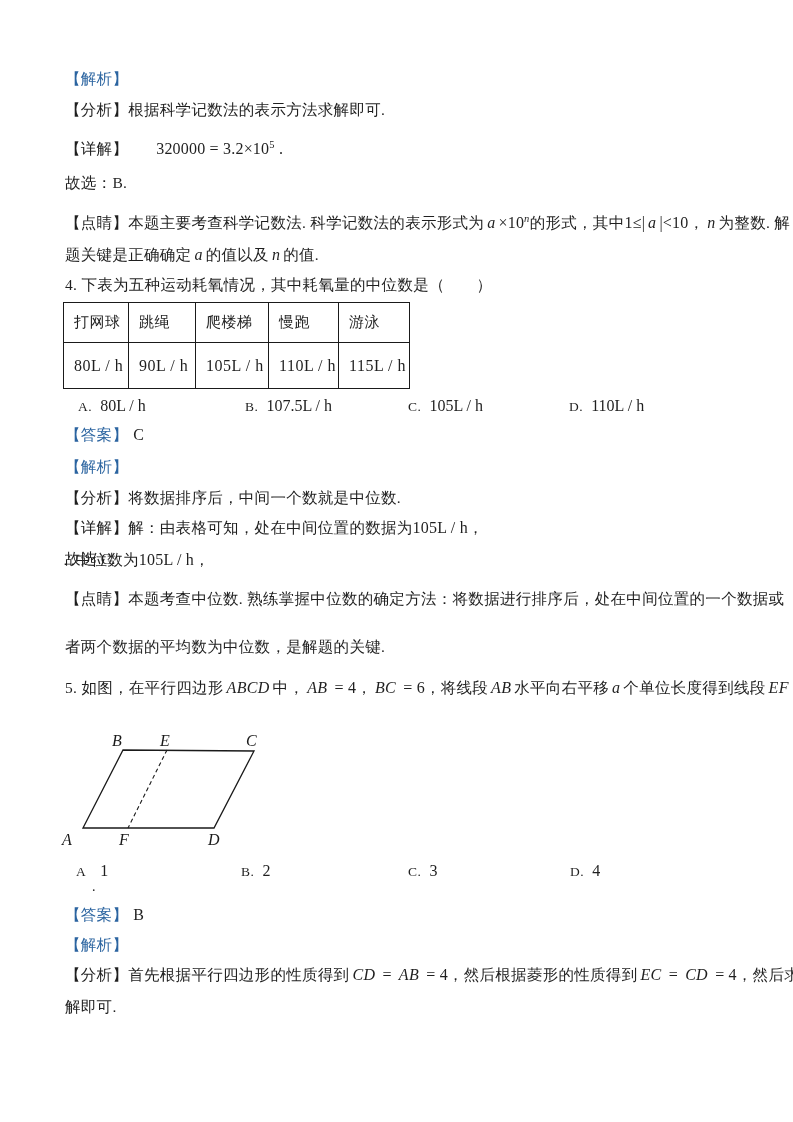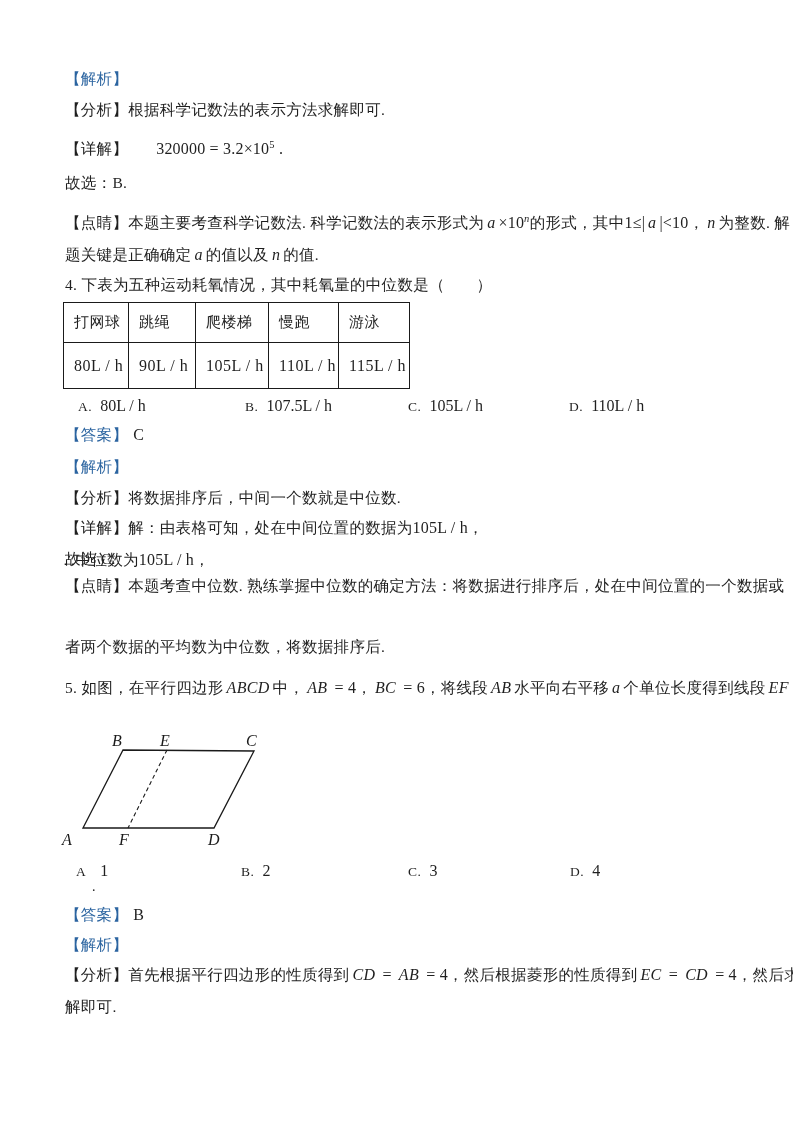--- a/index.html
+++ b/index.html
@@ -97,22 +97,22 @@
   </div>
 
   <div class="line" style="top:424px">
     <span class="blue">【答案】</span><span class="ans-letter">C</span>
   </div>
   <div class="line blue" style="top:456px">【解析】</div>
   <div class="line" style="top:487px">【分析】将数据排序后，中间一个数就是中位数.</div>
   <div class="line" style="top:517px"><span class="seg s-cn">【详解】解：由表格可知，处在中间位置的数据为</span><span class="seg s-rm">105L / h</span><span class="seg s-cn">，</span></div>
   <div class="line" style="left:63px; top:549px"><span class="seg s-cn">∴中位数为</span><span class="seg s-rm">105L / h</span><span class="seg s-cn">，</span></div>
   <div class="line" style="top:548px">故选 C.</div>
-  <div class="line" style="top:575px">【点睛】本题考查中位数. 熟练掌握中位数的确定方法：将数据进行排序后，处在中间位置的一个数据或</div>
-  <div class="line" style="top:636px">者两个数据的平均数为中位数，将数据排序后.</div>
+  <div class="line" style="top:588px">【点睛】本题考查中位数. 熟练掌握中位数的确定方法：将数据进行排序后，处在中间位置的一个数据或</div>
+  <div class="line" style="top:636px">者两个数据的平均数为中位数，是解题的关键.</div>
 
   <div class="line" style="top:677px"><span class="seg s-cn">5. 如图，在平行四边形</span><span class="seg s-it">ABCD</span><span class="seg s-cn">中，</span><span class="seg s-it">AB</span><span class="seg s-rm"> = 4</span><span class="seg s-cn">，</span><span class="seg s-it">BC</span><span class="seg s-rm"> = 6</span><span class="seg s-cn">，将线段</span><span class="seg s-it">AB</span><span class="seg s-cn">水平向右平移</span><span class="seg s-it">a</span><span class="seg s-cn">个单位长度得到线段</span><span class="seg s-it">EF</span><span class="seg s-cn">，</span></div>
 
   <svg class="diagram" width="215" height="128" viewBox="0 0 215 128">
     <polygon class="shape" points="23,100 63,22 194,23 154,100"></polygon>
     <line class="dashed" x1="107" y1="22" x2="68" y2="100"></line>
     <text x="52" y="18">B</text>
     <text x="100" y="18">E</text>
     <text x="186" y="18">C</text>
     <text x="2" y="117">A</text>

